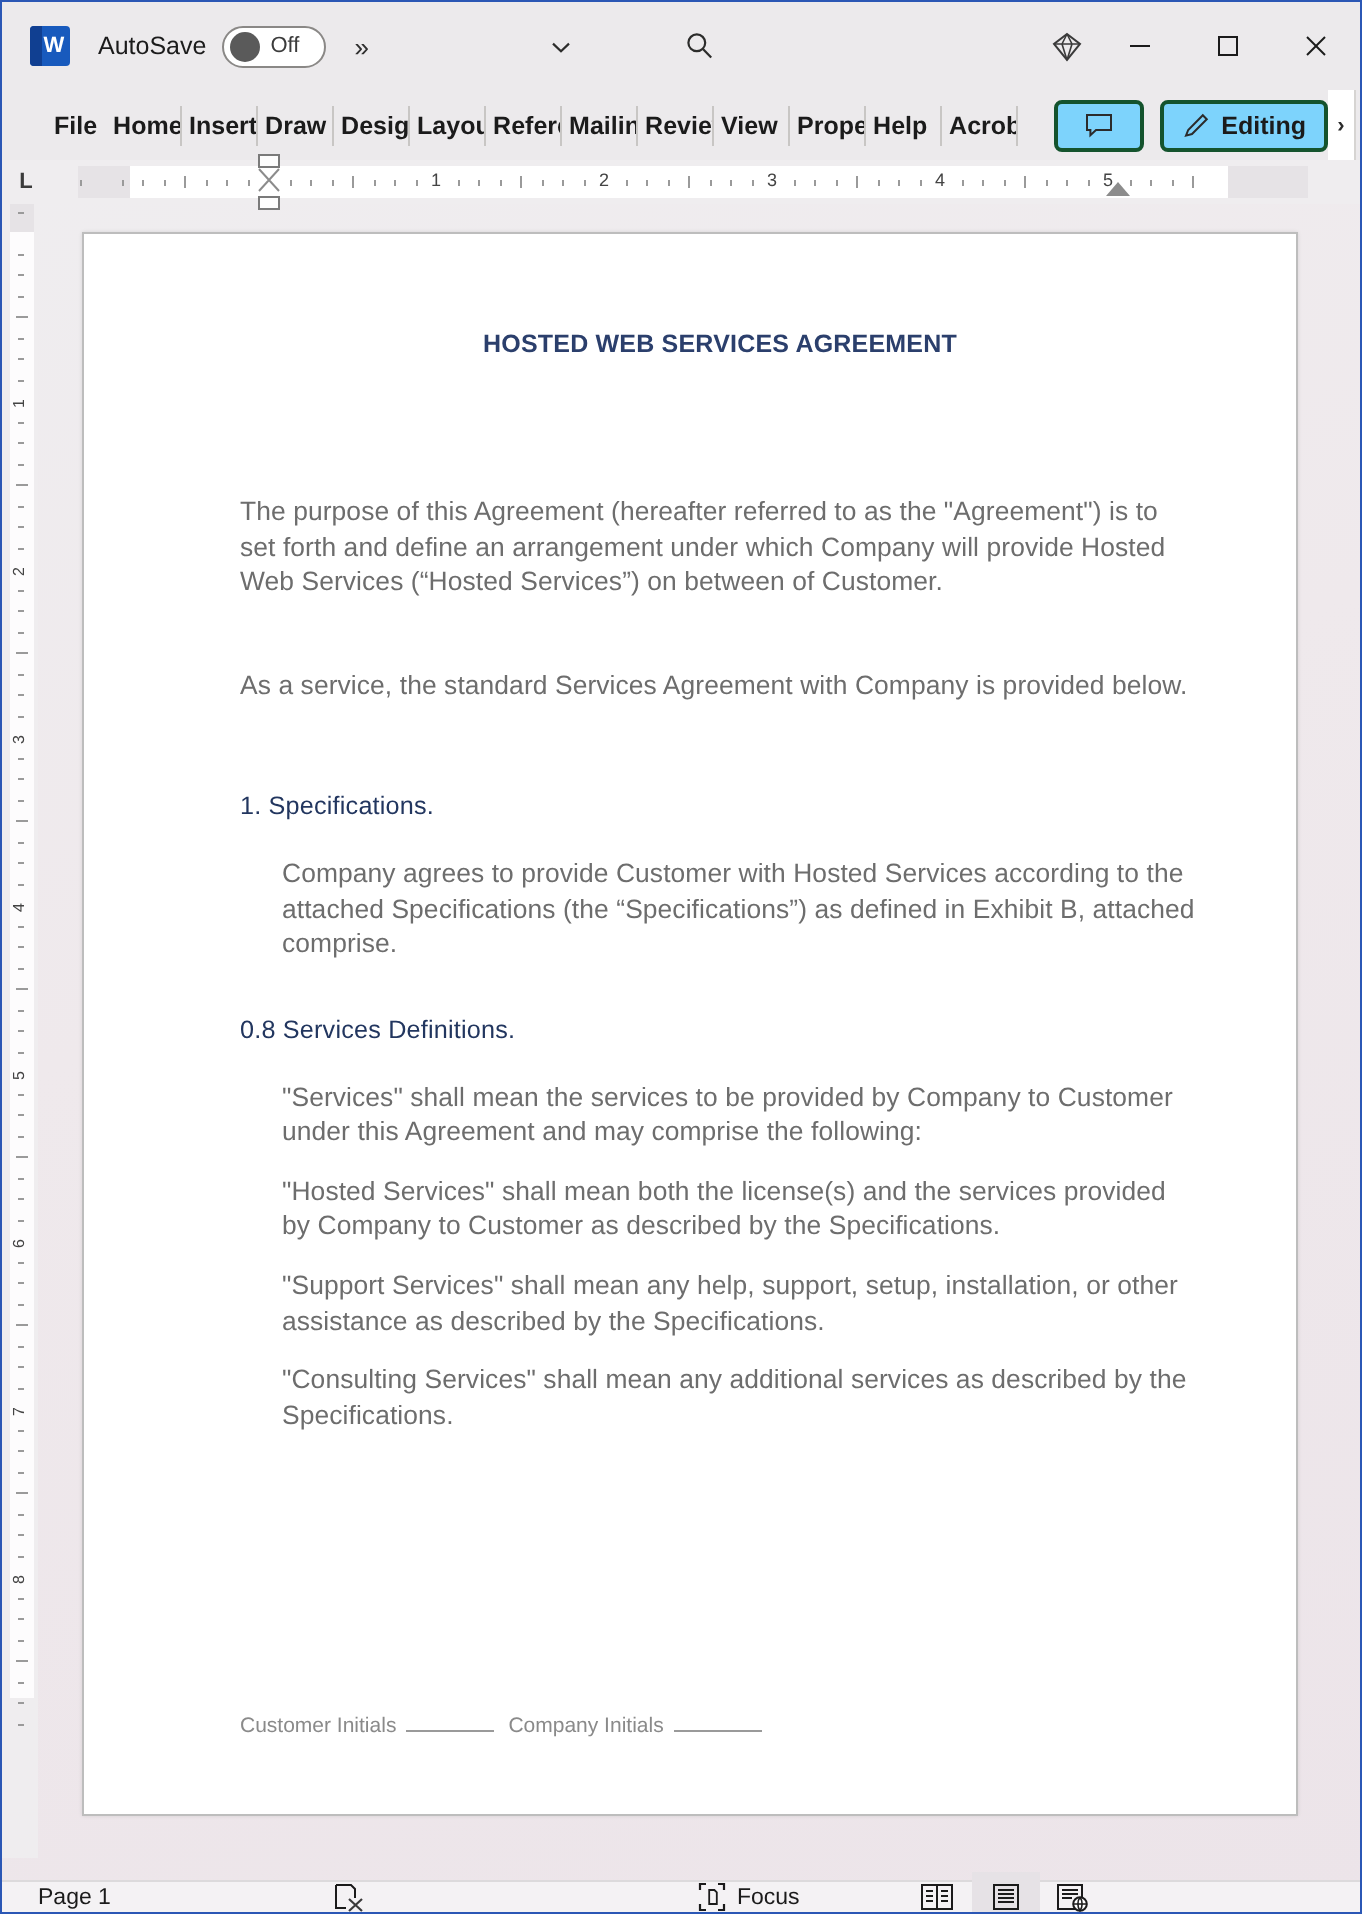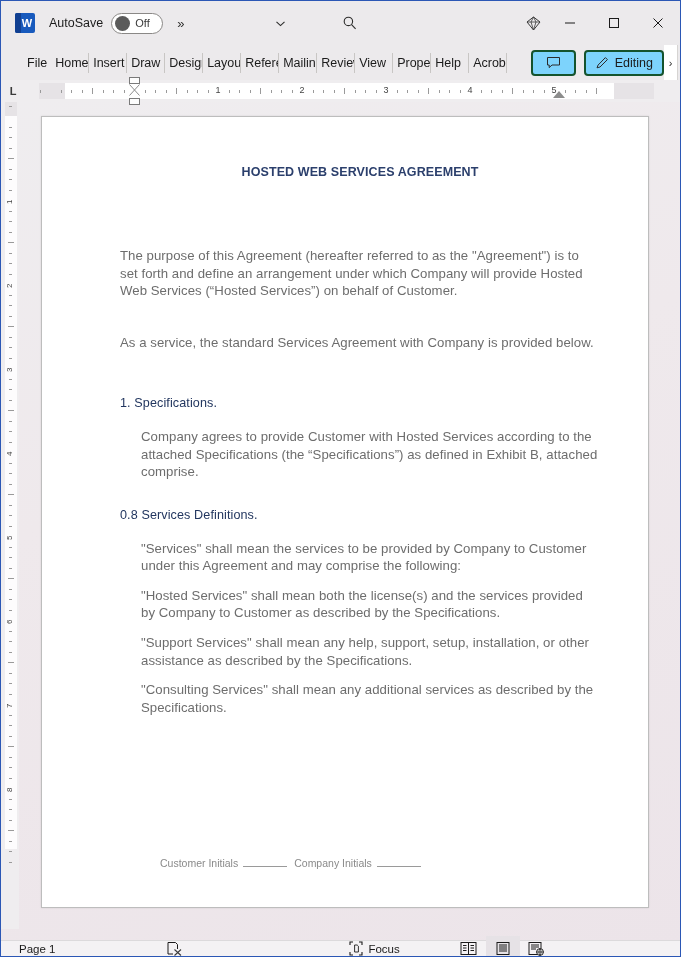--- a/index.html
+++ b/index.html
@@ -59,20 +59,21 @@
   .wincontrols .wbtn {
     width: 44px; height: 44px; display: flex; align-items: center; justify-content: center;
     color: #1b1b1b;
   }
 
   
   .ribbon {
     position: absolute; top: 44px; left: 0; right: 0; height: 35px;
     background: #eceaec; display: flex; align-items: center;
     overflow: hidden;
+    font-weight: bold;
   }
   .tab {
     font-size: 12.5px; color: #1b1b1b; height: 24px;
     display: flex; align-items: center; justify-content: center;
     padding: 0 4px; position: relative; flex: 0 0 auto;
     white-space: nowrap; overflow: hidden;
   }
   .tab.sep::after {
     content: ""; position: absolute; right: 0; top: 2px; bottom: 2px;
     width: 1px; background: #c8c6c4;
@@ -176,21 +177,21 @@
   .gap-lg { height: 34px; }
   .gap-md { height: 27px; }
   .gap-sm { height: 18px; }
   .gap-xs { height: 12px; }
   h3.head {
     color: #22365f; font-size: 12.6px; font-weight: normal; letter-spacing: .1px;
   }
   .indented { margin-left: 21px; }
   .initials {
     position: absolute; left: 78px; bottom: 38px;
-    font-size: 10.5px; color: #8a8a8a; white-space: nowrap; margin-left: 40px;
+    font-size: 10.5px; color: #8a8a8a; white-space: nowrap;
   }
   .initials .ul { display: inline-block; width: 44px; border-bottom: 1px solid #9a9a9a; margin: 0 7px 0 5px; }
 
   
   .statusbar {
     position: absolute; left: 0; right: 0; bottom: 0; height: 16px;
     background: #f4f2f4; border-top: 1px solid #dcdadc;
     display: flex; align-items: center; font-size: 11.5px; color: #1b1b1b;
   }
   .sb-item { display: flex; align-items: center; height: 27px; padding: 0 8px; }
@@ -471,21 +472,21 @@
 
   <div class="canvas">
     <div class="page">
       <div class="doc-body">
 
         <div class="doc-title">HOSTED WEB SERVICES AGREEMENT</div>
 
         <div class="gap-lg"></div>
 
         <div class="gap-lg"></div>
-        <p class="body">The purpose of this Agreement (hereafter referred to as the "Agreement") is to set forth and define an arrangement under which Company will provide Hosted Web Services (“Hosted Services”) on behalf of Customer.</p>
+        <p class="body">The purpose of this Agreement (hereafter referred to as the "Agreement") is to set forth and define an arrangement under which Company will provide Hosted Web Services (“Hosted Services”) on between of Customer.</p>
 
         <div class="gap-lg"></div>
         <p class="body">As a service, the standard Services Agreement with Company is provided below.</p>
 
         <div class="gap-sm"></div>
 
         <div class="gap-md"></div>
         <h3 class="head">1. Specifications.</h3>
 
         <div class="gap-sm"></div>

